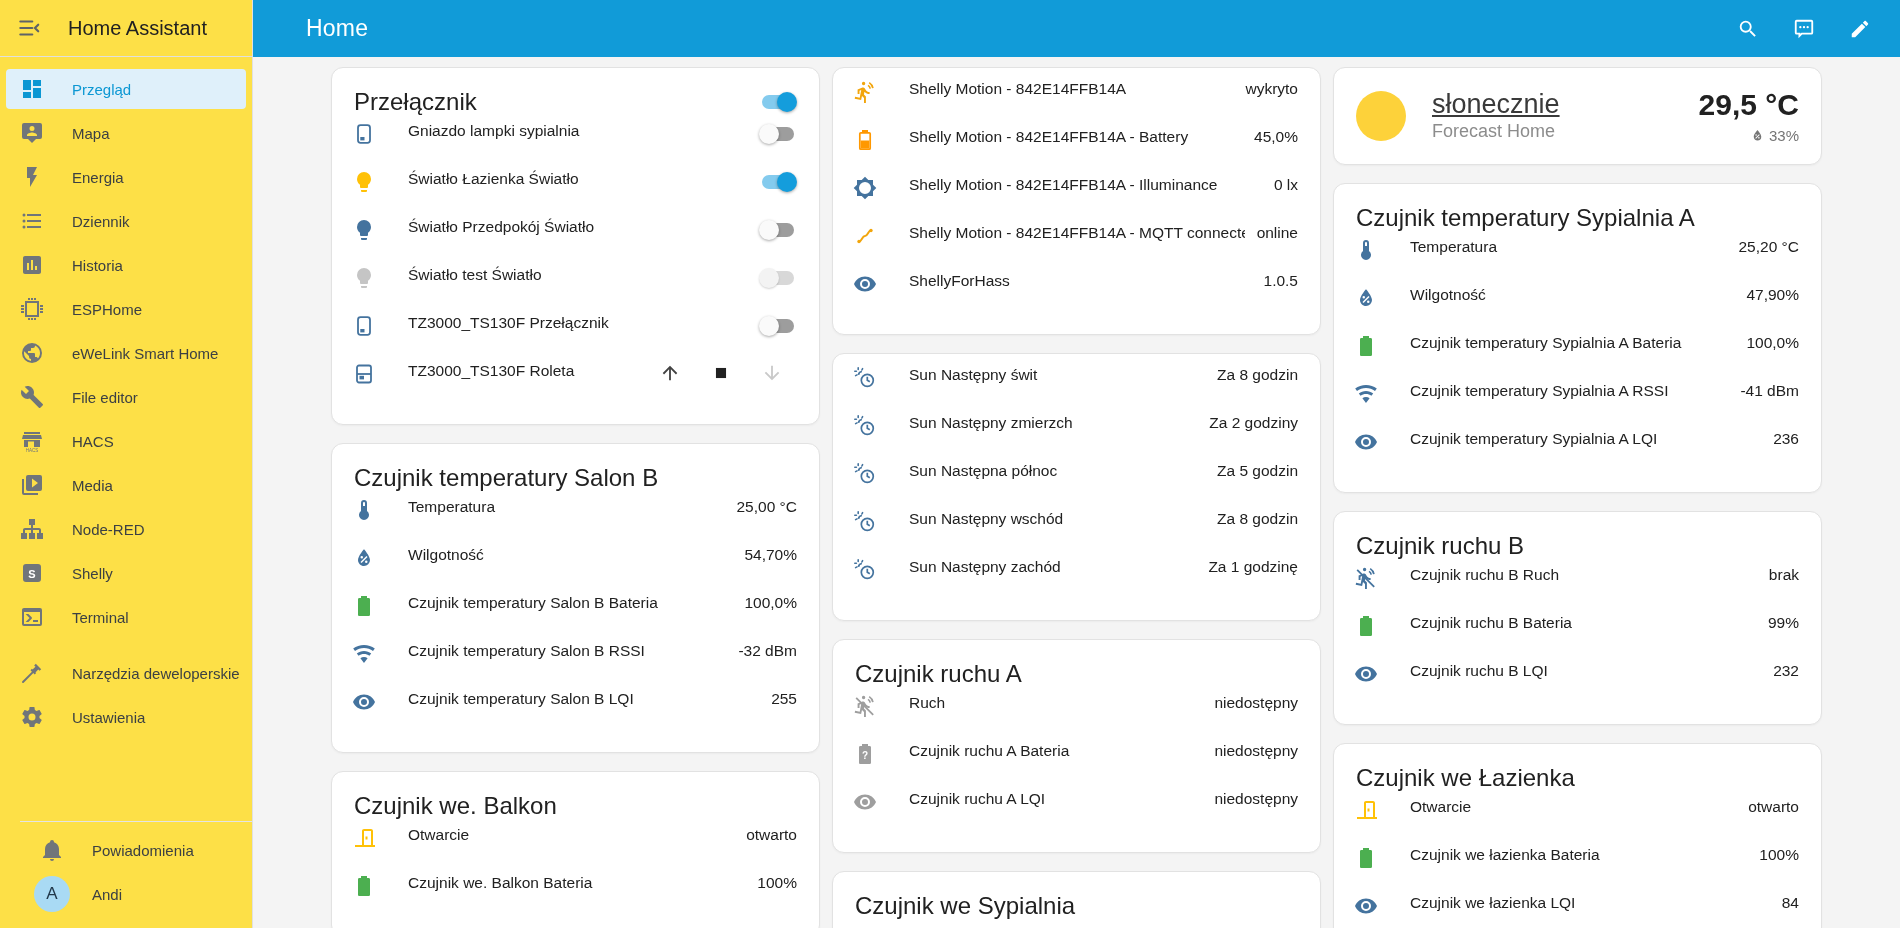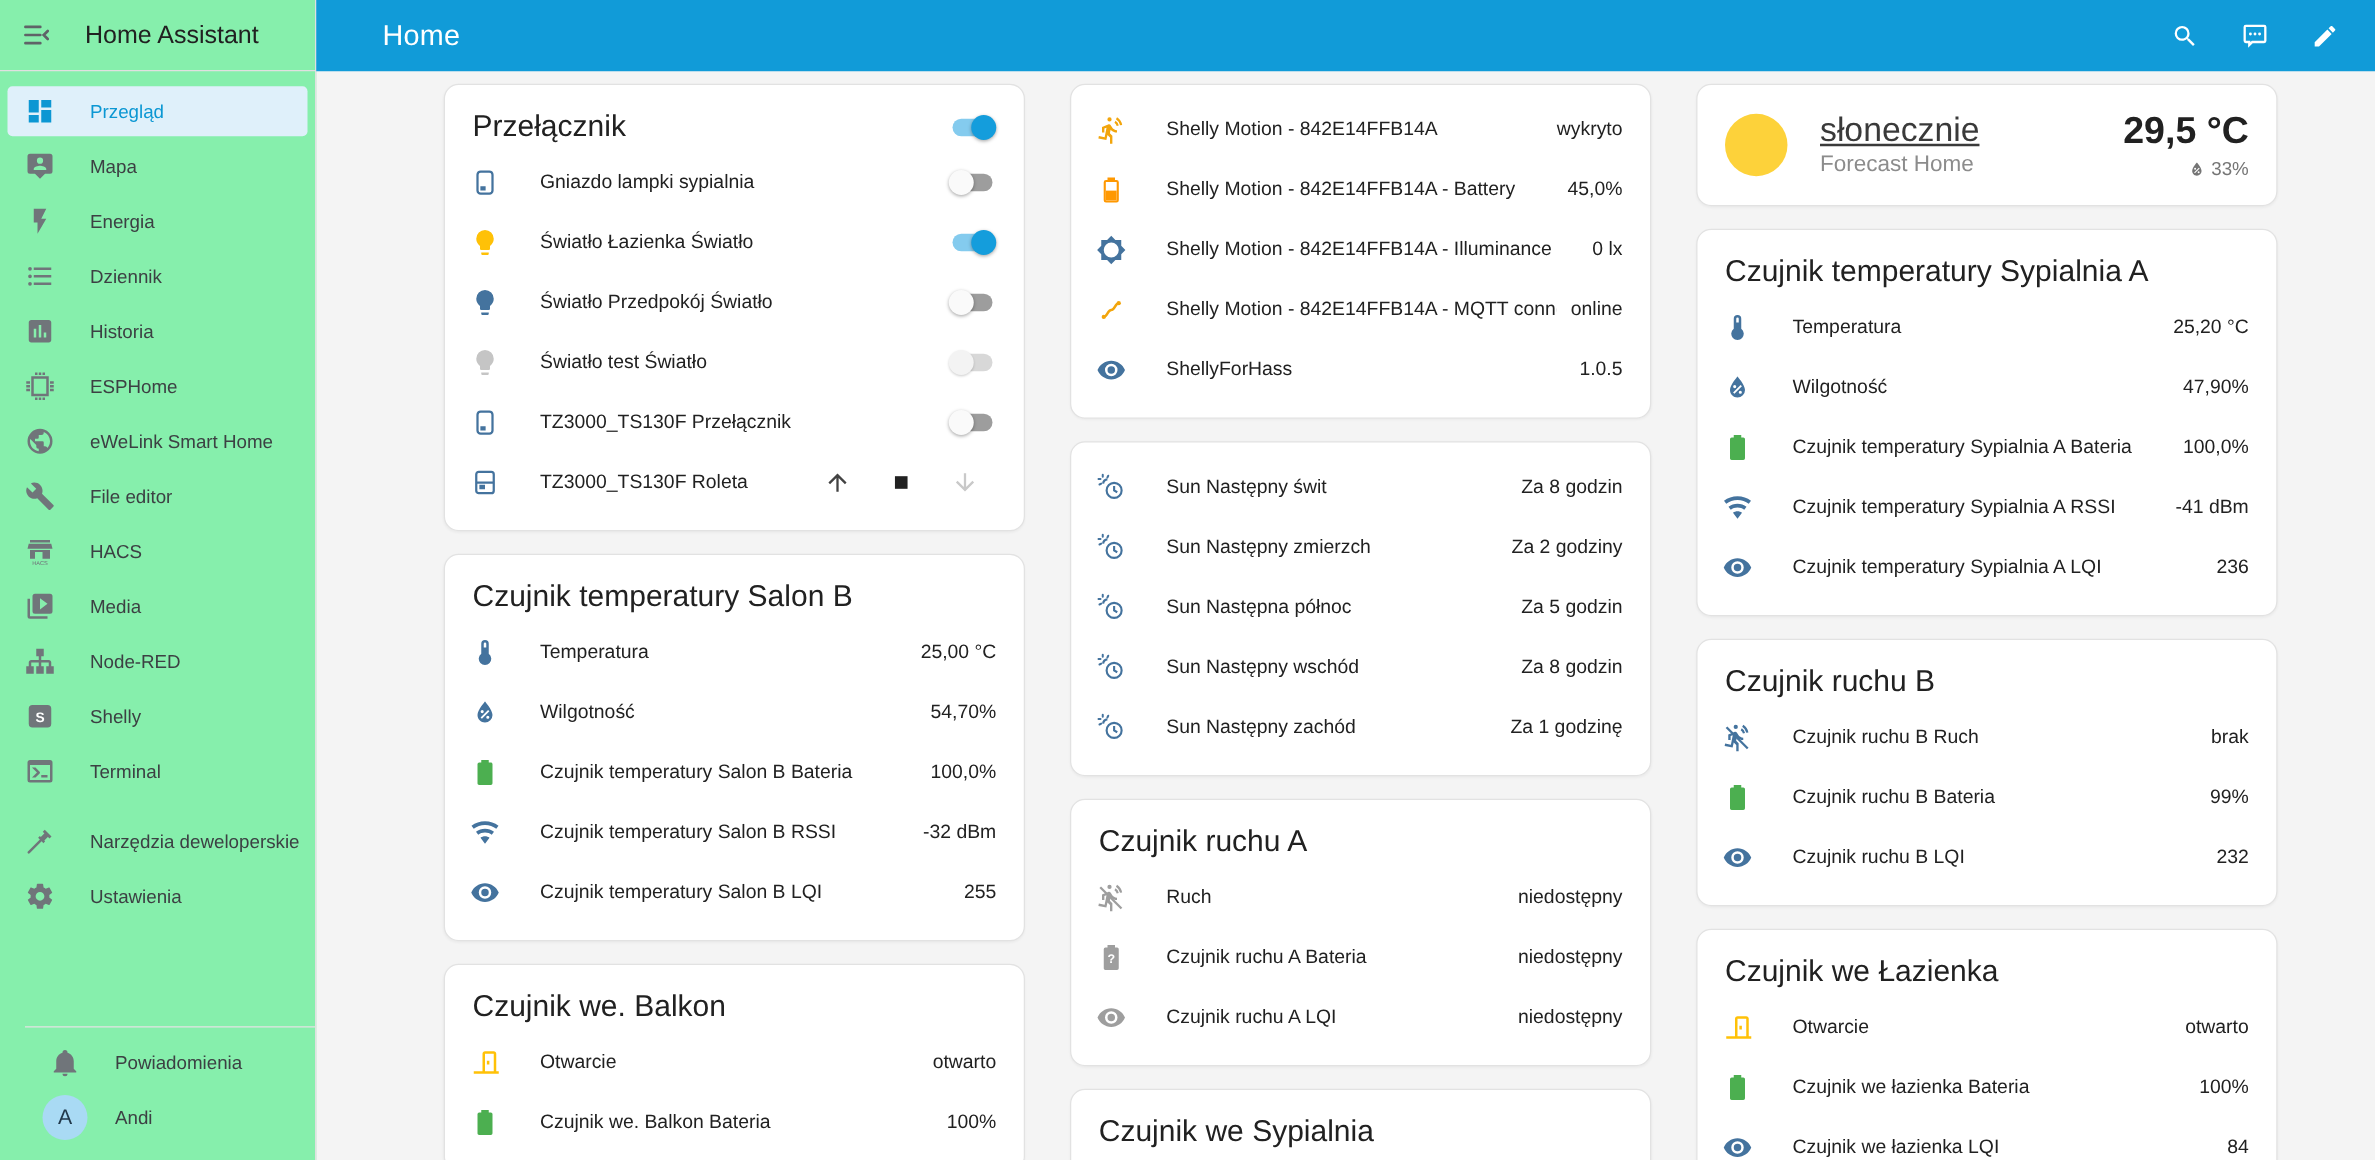--- a/index.html
+++ b/index.html
@@ -5,21 +5,21 @@
   * { box-sizing: border-box; }
   html,body { margin:0; padding:0; }
   body {
     width:1900px; height:928px; overflow:hidden;
     font-family:"Liberation Sans", sans-serif;
     background:#F4F4F4; color:#212121;
   }
   .app { display:flex; width:100%; height:100%; }
 
   
-  aside { width:253px; flex:none; background:#86efac; border-right:1px solid #E0E0E0;
+  aside { width:253px; flex:none; background:#fde047; border-right:1px solid #E0E0E0;
           display:flex; flex-direction:column; }
   .sb-header { height:57px; flex:none; border-bottom:1px solid #E0E0E0;
                display:flex; align-items:center; padding-left:16px; }
   .sb-toggle { width:26px; height:26px; color:#5F6367; display:inline-flex; cursor:pointer; }
   .sb-title { font-size:20px; color:#212121; margin-left:26px; }
   nav { flex:1; padding-top:8px; overflow:hidden;text-align:center; }
   .sb-item { height:40px; margin:4px 6px; padding-left:14px; border-radius:4px;
              display:flex; align-items:center; cursor:pointer; }
   .sb-item.active { background:#DFF0FA; }
   .sb-item.gap { margin-top:16px; }
@@ -40,24 +40,24 @@
   .h-title { font-size:23px; letter-spacing:.2px; }
   .h-icons { margin-left:auto; display:flex; gap:16px; }
   .hbtn { width:40px; height:40px; display:flex; align-items:center; justify-content:center;
           cursor:pointer; border-radius:50%; }
   .hbtn .icon { width:22px; height:22px; color:#fff; }
 
   .content { flex:1; display:flex; justify-content:center; gap:12px; padding-top:10px; overflow:hidden; }
   .col { width:489px; flex:none; display:flex; flex-direction:column; gap:18px; }
 
   .card { background:#fff; border:1px solid #E2E2E2; border-radius:12px;
-          padding:12px 0 14px 0; box-shadow:0 1px 2px rgba(0,0,0,.04);margin-left:24px; }
+          padding:12px 0 14px 0; box-shadow:0 1px 2px rgba(0,0,0,.04); }
   .card-title { display:flex; align-items:center; font-size:24px; color:#212121;
                 padding:8px 22px 6px 22px; min-height:40px; }
-  .row { height:48px; display:flex; align-items:center; padding:0 22px 0 20px; }
+  .row { height:48px; display:flex; align-items:flex-start; padding:0 22px 0 20px; }
   .icon { display:inline-flex; width:24px; height:24px; flex:none; }
   .icon svg { width:100%; height:100%; }
   .ricon { margin-right:32px; }
   .rname { flex:1; font-size:15.5px; color:#212121; white-space:nowrap; overflow:hidden; }
   .rvalue { font-size:15.5px; color:#212121; margin-left:12px; white-space:nowrap; }
 
   
   .toggle { position:relative; width:38px; height:24px; flex:none; margin-left:12px; cursor:pointer; }
   .toggle .track { position:absolute; left:3px; top:5px; width:32px; height:14px;
                    border-radius:7px; background:#9D9D9D; }

